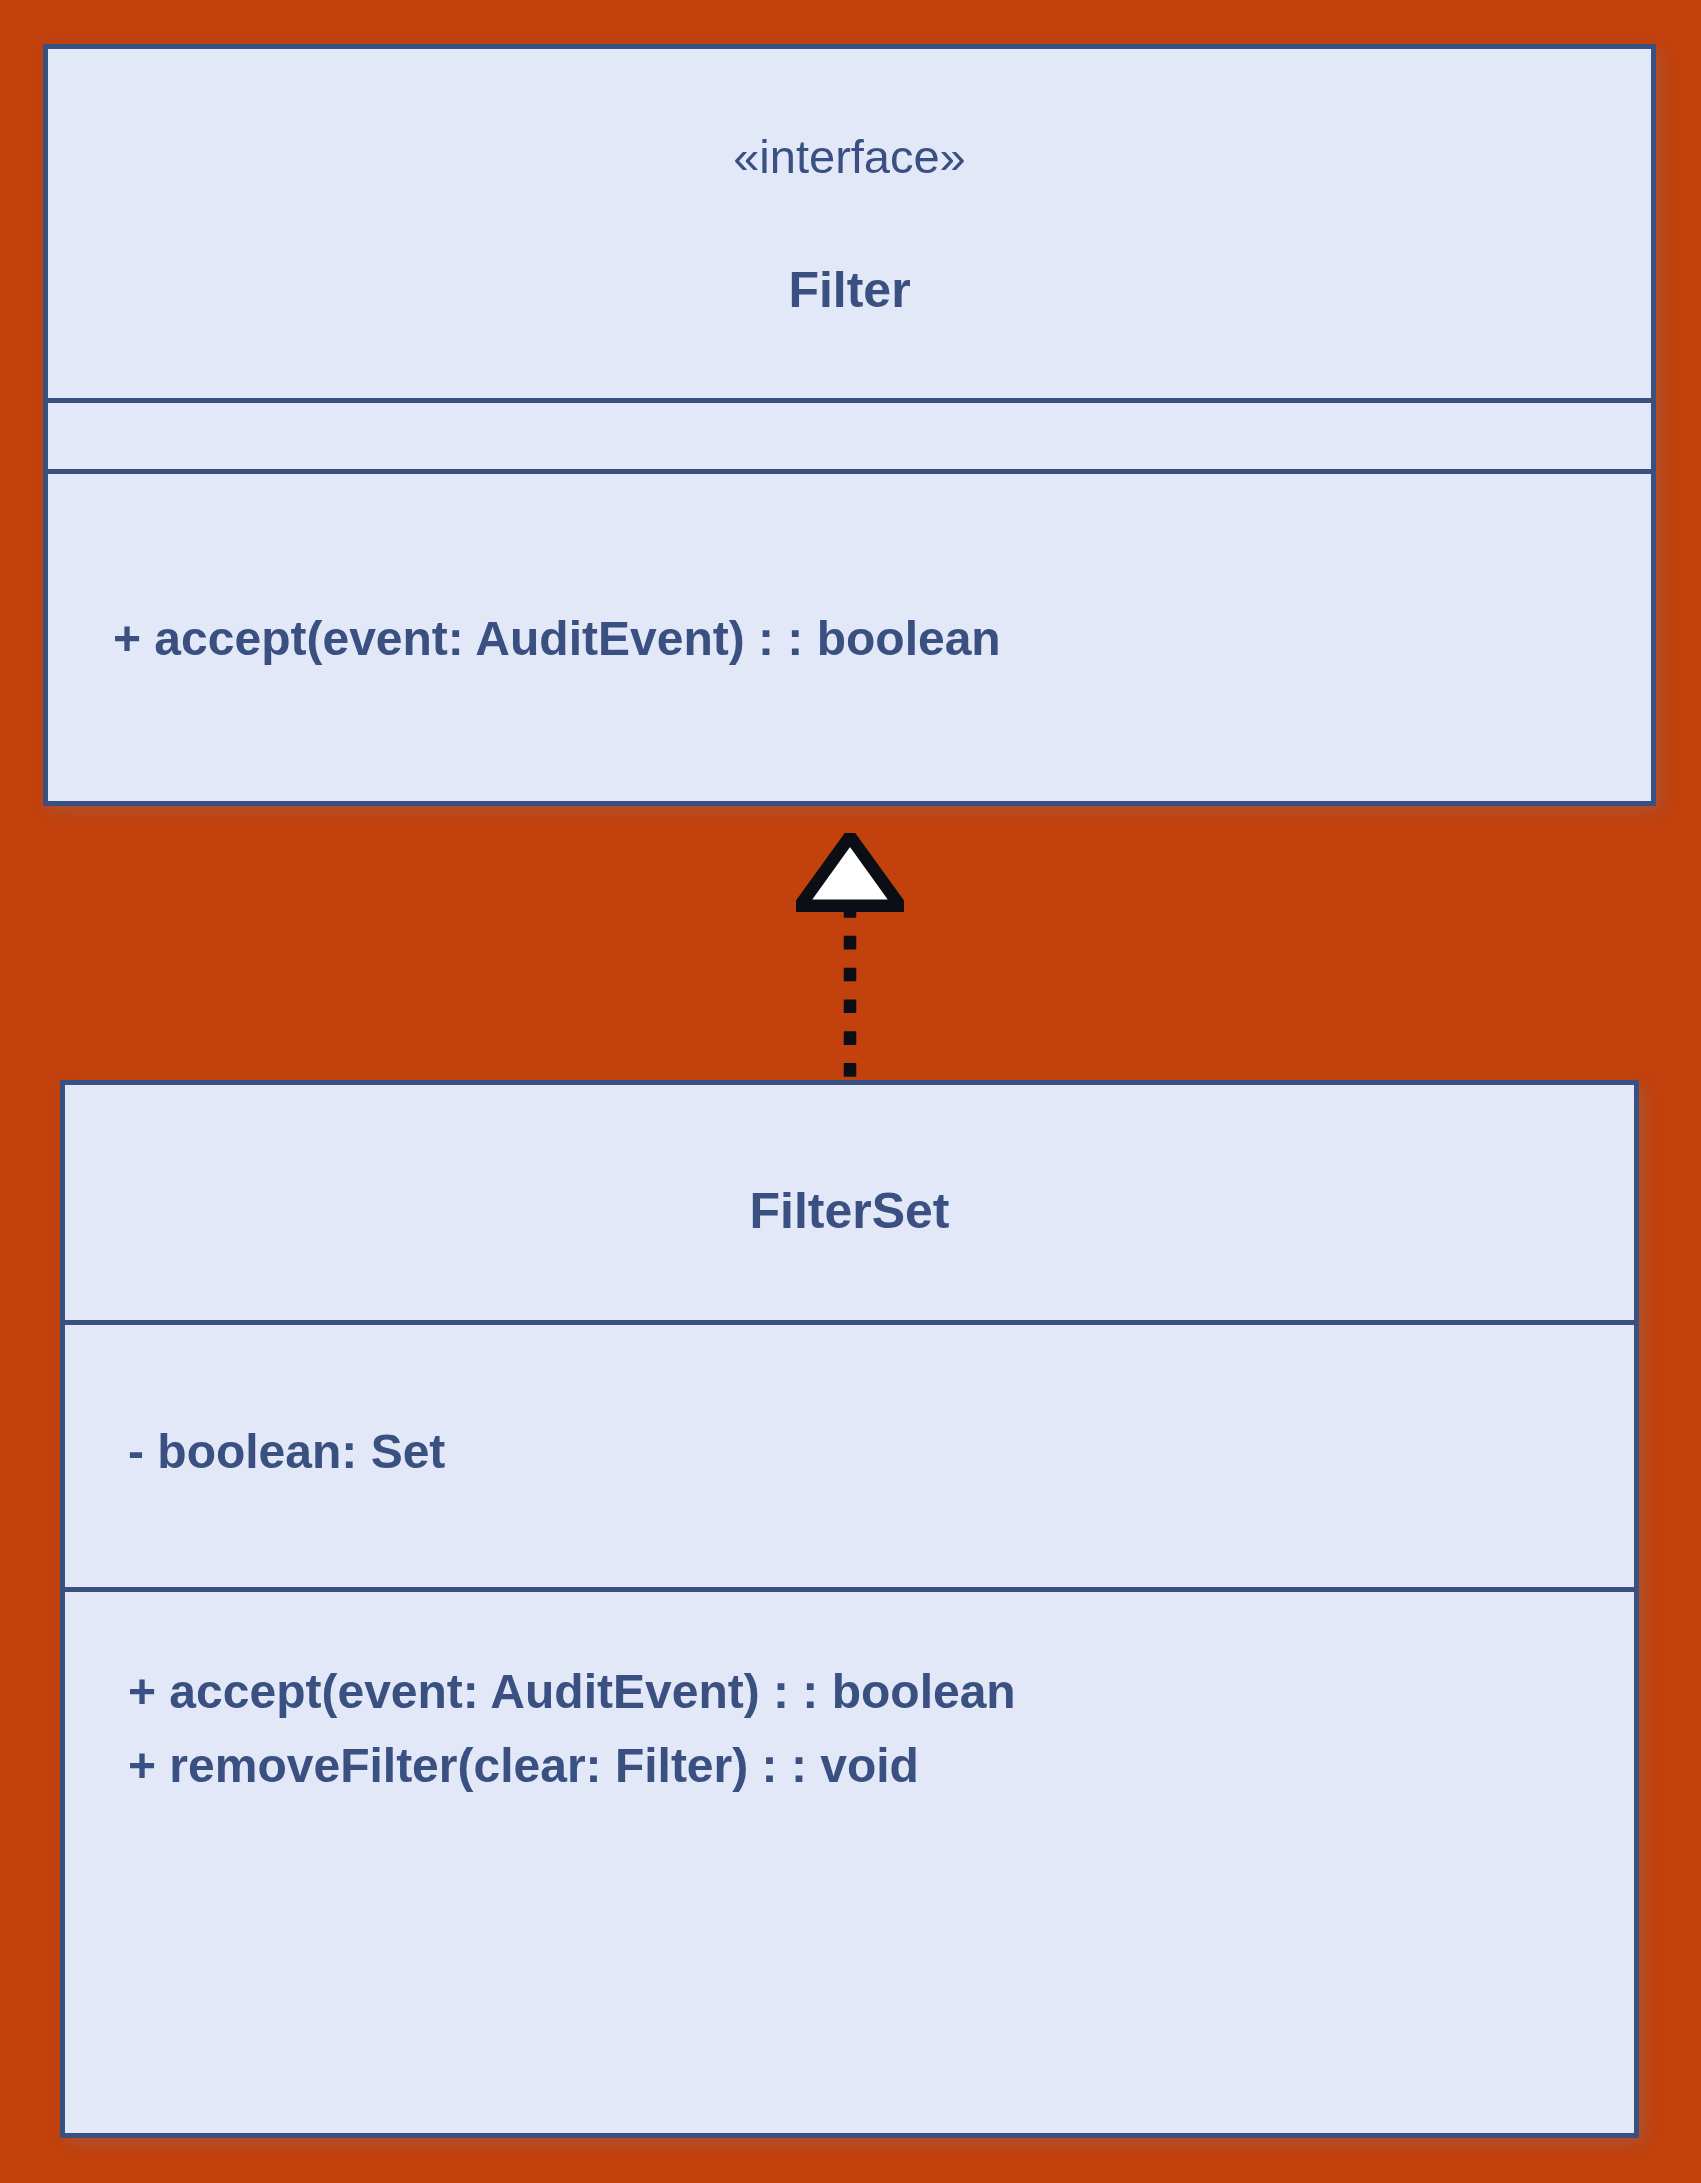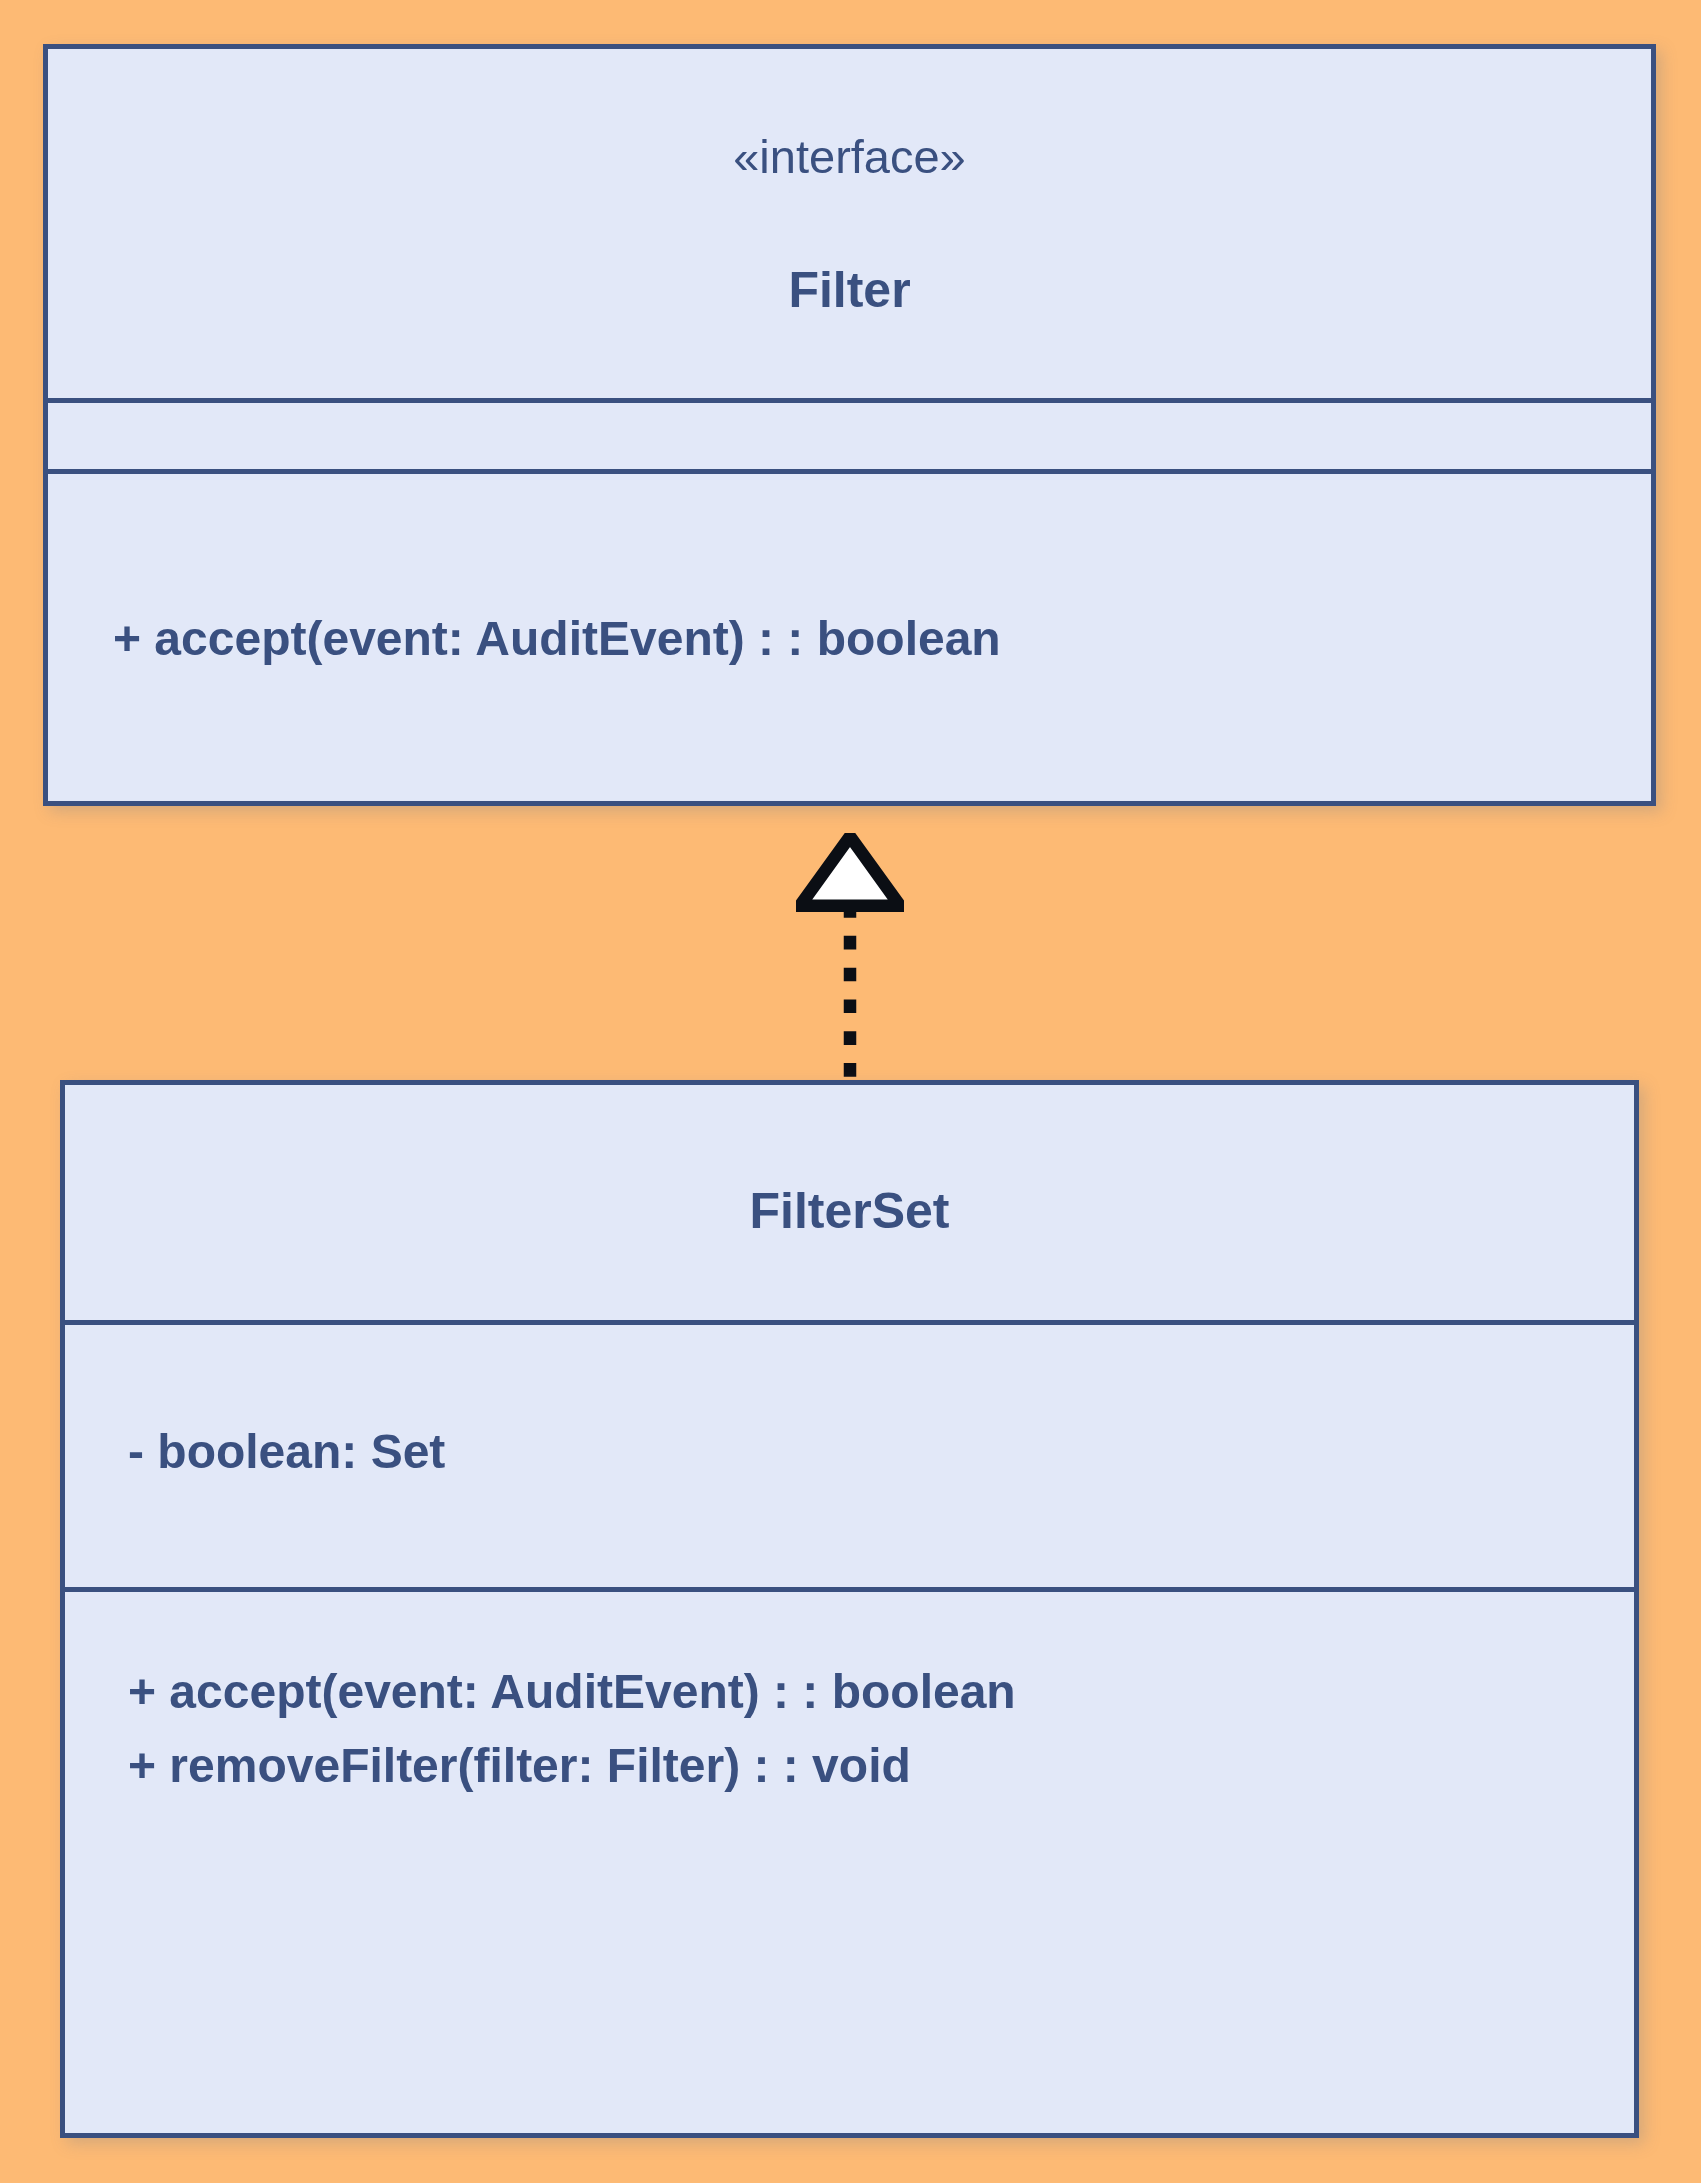--- a/index.html
+++ b/index.html
@@ -14,21 +14,21 @@
     overflow: hidden;
     font-family: "Liberation Sans", sans-serif;
     -webkit-font-smoothing: antialiased;
   }
 
   #diagram-canvas {
     position: absolute;
     left: 0; top: 0;
     width: 1701px;
     height: 2183px;
-    background: #fdba74;
+    background: #c2410c;
   }
 
   
   .uml-class {
     position: absolute;
     box-sizing: border-box;
     background: #e2e8f8;
     border: 5.1px solid #3a5080;
     box-shadow: 5.7px 5.7px 15px rgba(120,126,140,0.30);
     display: flex;
@@ -165,18 +165,18 @@
     <div class="uml-compartment compartment-header" id="filterset-header">
       <div class="uml-classname">FilterSet</div>
     </div>
 
     <div class="uml-compartment compartment-body" id="filterset-attributes">
       <div class="uml-member member-row">- boolean: Set</div>
     </div>
 
     <div class="uml-compartment compartment-body" id="filterset-methods">
       <div class="uml-member member-row">+ accept(event: AuditEvent) : : boolean</div>
-      <div class="uml-member member-row">+ removeFilter(filter: Filter) : : void</div>
+      <div class="uml-member member-row">+ removeFilter(clear: Filter) : : void</div>
     </div>
   </div>
 
 </div>
 
 
 </body></html>

